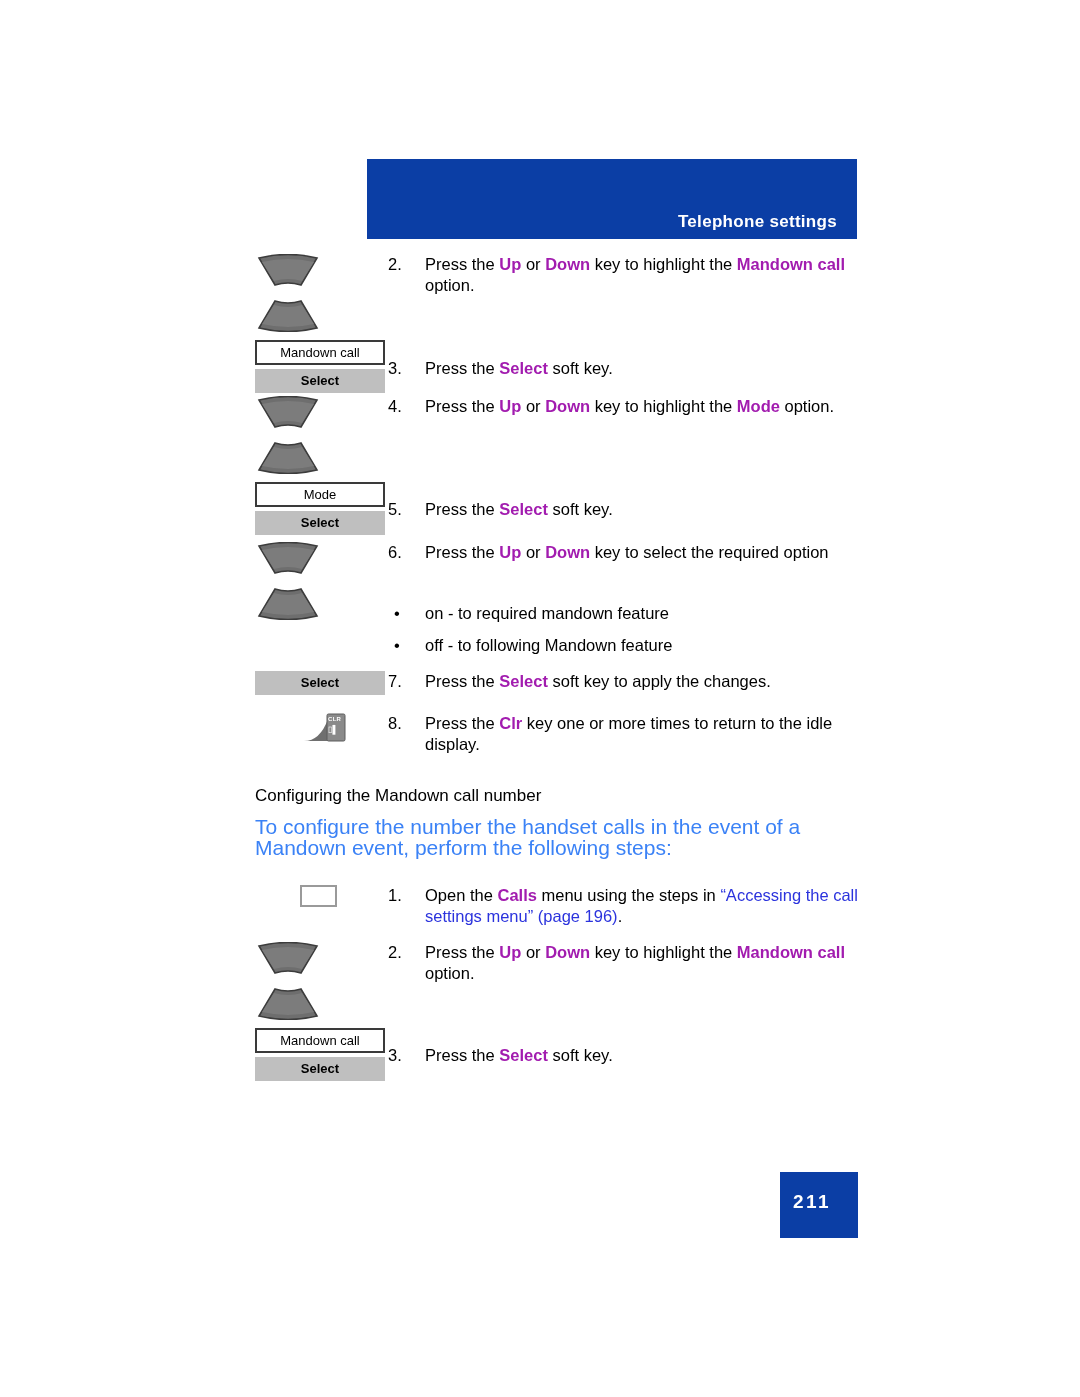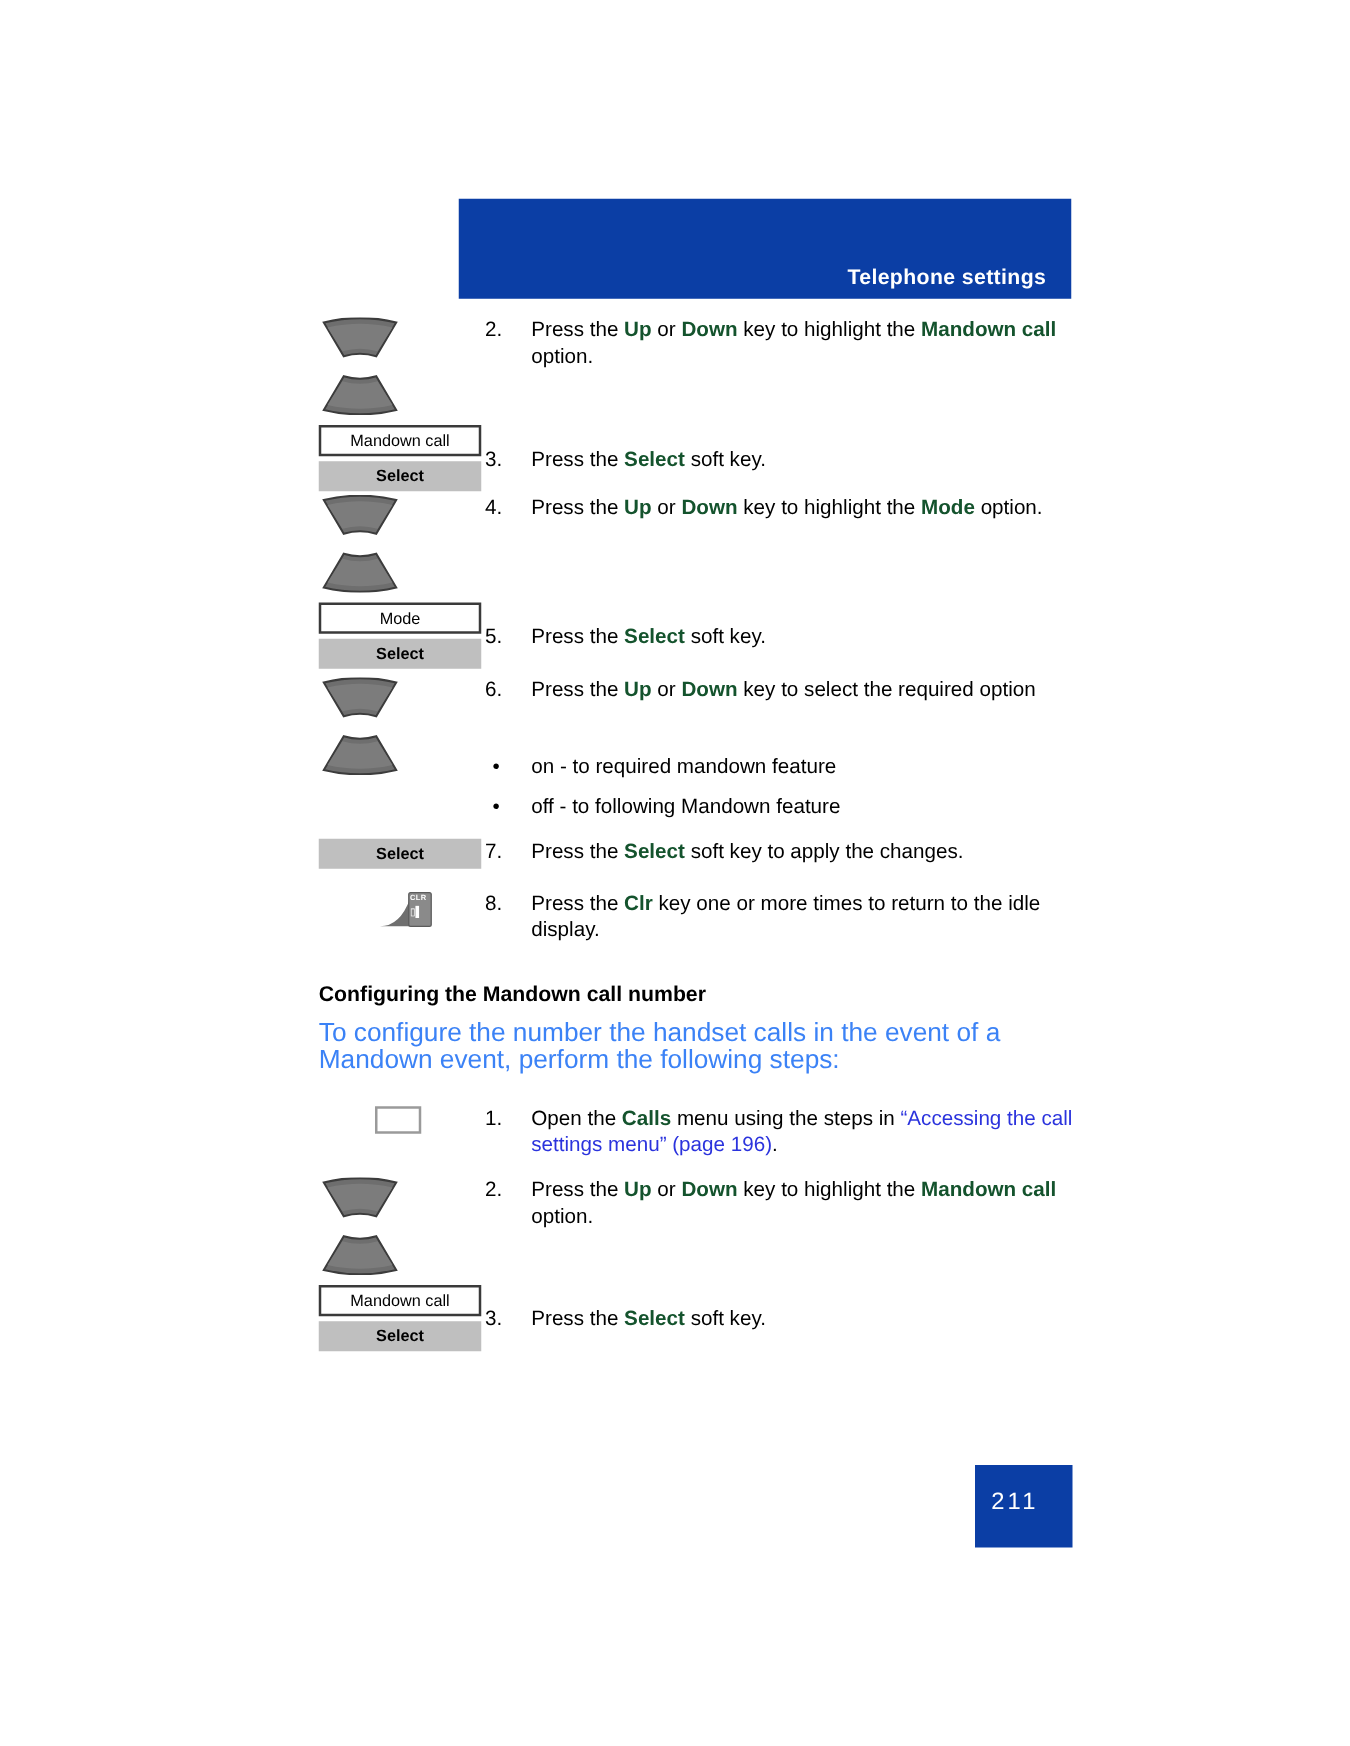--- a/index.html
+++ b/index.html
@@ -79,21 +79,21 @@
     display: block;
   }
   .bullet-dot {
     position: absolute;
     left: 6px;
     top: 0;
     font-size: 16.5px;
   }
 
   b.kw {
-    color: #14532d;
+    color: #a21caf;
     font-weight: bold;
   }
   .xref {
     color: #2B33DD;
     font-weight: normal;
   }
 
   
   .navkey {
     position: relative;
@@ -170,21 +170,21 @@
     color: #ffffff;
     line-height: 8px;
   }
 
   
   .section-heading {
     position: absolute;
     left: 255px;
     top: 786px;
     font-size: 17px;
-    font-weight: bold;
+    font-weight: normal;
     color: #000000;
   }
   .section-para {
     position: absolute;
     left: 255px;
     top: 816px;
     width: 560px;
     font-size: 21px;
     line-height: 21px;
     color: #3b82f6;
@@ -198,21 +198,21 @@
     width: 78px;
     height: 66px;
     background: #0B3EA5;
   }
   .page-num {
     position: absolute;
     left: 13px;
     top: 19px;
     color: #ffffff;
     font-size: 19px;
-    font-weight: normal;
+    font-weight: bold;
     letter-spacing: 2.5px;
   }
 </style>
 </head>
 <body>
 
 <div class="header-banner">
   <div class="header-title">Telephone settings</div>
 </div>
 

